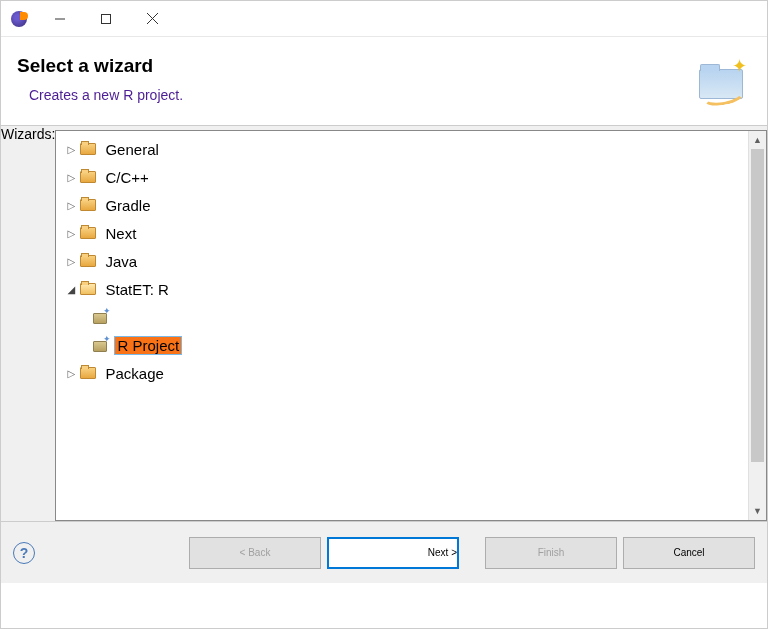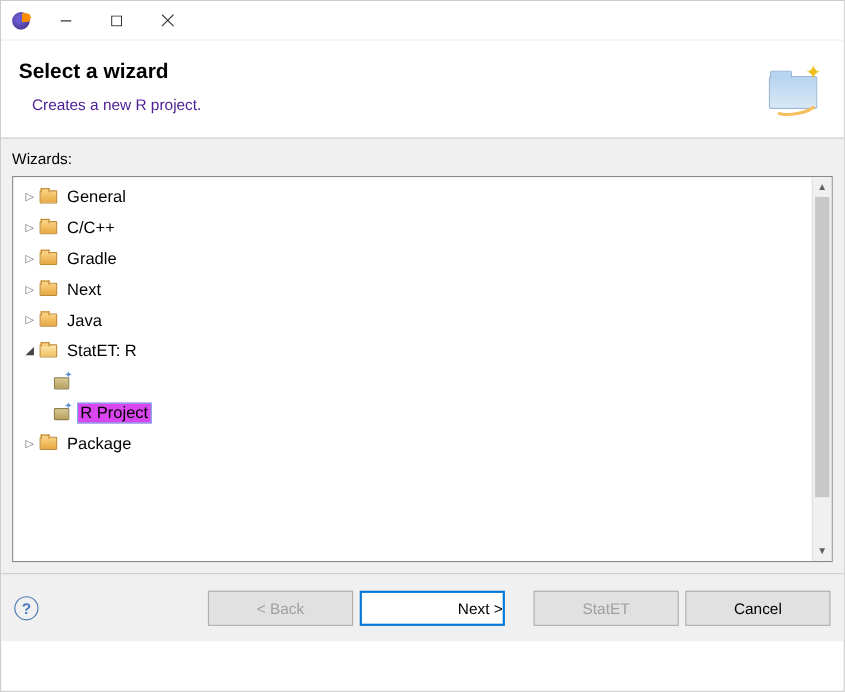--- a/index.html
+++ b/index.html
@@ -103,24 +103,23 @@
       width: 44px; height: 20px;
       border: 3px solid #f5c060;
       border-color: transparent transparent #f5c060 transparent;
       border-radius: 50%;
       transform: rotate(-10deg);
     }
     
     .content {
       background: #f0f0f0;
       border-top: 1px solid #ccc;
-      padding: 10px;
       height: 396px;
       display: flex;
-      flex-direction: column;
+      flex-direction: row;
     }
     .field-label {
       font-size: 14px;
       color: #000;
       margin-bottom: 4px;
     }
     .filter-input {
       width: 100%;
       height: 28px;
       border: 1px solid #888;
@@ -200,21 +199,21 @@
       content: "✦";
       position: absolute;
       top: -4px; right: -2px;
       font-size: 9px;
       color: #6090d0;
     }
     .tree-item .label-wrap {
       padding: 1px 3px;
     }
     .tree-item.selected .label-wrap {
-      background: #d946ef;
+      background: #f97316;
       border: 1px solid #7ab8e8;
       padding: 0 2px;
     }
     
     .scrollbar {
       width: 18px;
       background: #f0f0f0;
       display: flex;
       flex-direction: column;
       border-left: 1px solid #e0e0e0;
@@ -255,21 +254,21 @@
     .footer-buttons {
       margin-left: auto;
       display: flex;
       gap: 6px;
     }
     .btn {
       width: 132px;
       height: 32px;
       background: #e1e1e1;
       border: 1px solid #adadad;
-      font-size: 14px;
+      font-size: 10px;
       font-family: inherit;
       color: #000;
       cursor: pointer;
     }
     .btn.disabled { color: #a0a0a0; }
     .btn.primary {
       background: #fff;
       border: 2px solid #0078d7;
       text-align: right;
     }
@@ -366,16 +365,16 @@
     </div>
   </div>
 </div>
 
 <div class="footer">
   <div class="help-icon">?</div>
   <div class="footer-buttons">
     <button class="btn disabled">&lt; Back</button>
     <button class="btn primary">Next &gt;</button>
     <div class="btn-gap"></div>
-    <button class="btn disabled">StatET</button>
+    <button class="btn disabled">Finish</button>
     <button class="btn">Cancel</button>
   </div>
 </div>
 
 </body></html>

